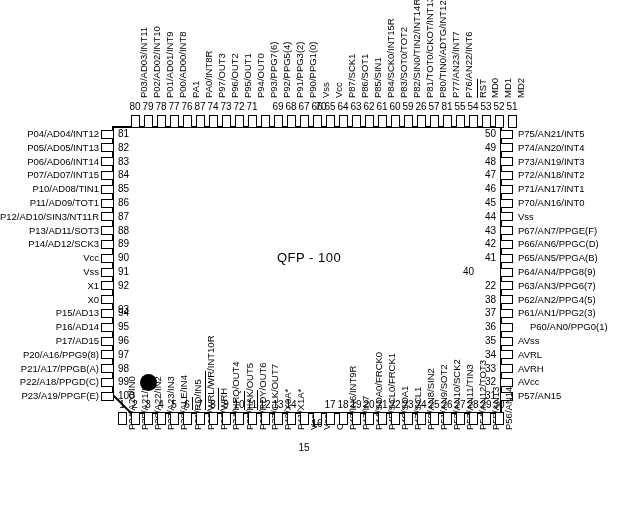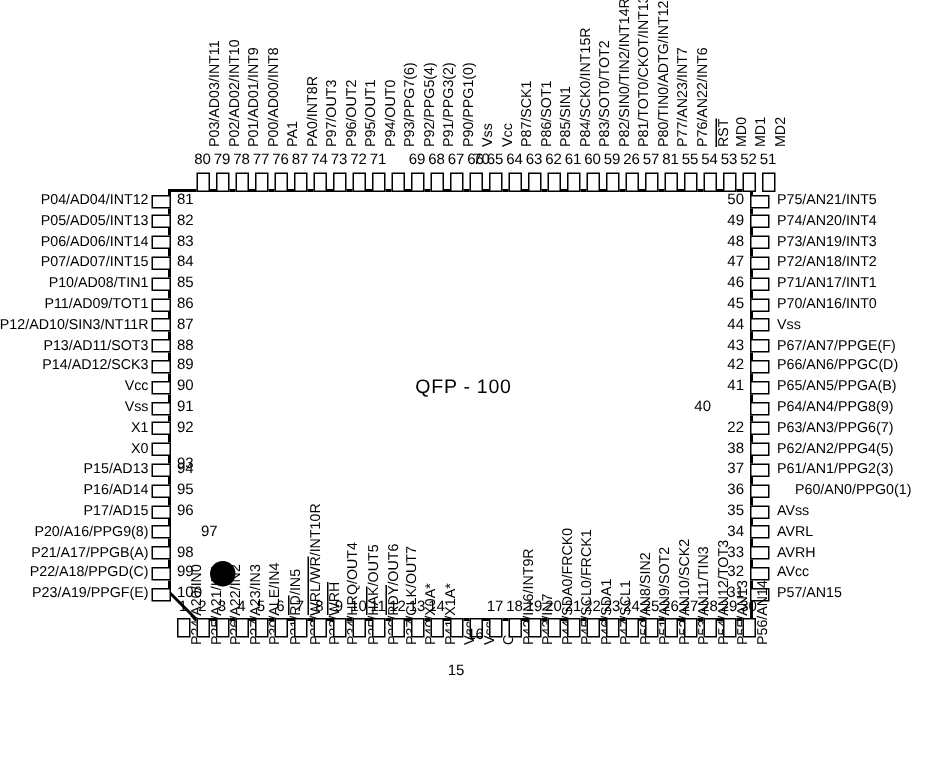--- a/index.html
+++ b/index.html
@@ -157,21 +157,21 @@
       <div class="pad h" style="left: 101px; top: 308.9px;"></div>
       <div class="num left" style="left: 118px; top: 308.4px;">94</div>
       <div class="lbl l" style="right: 519px; top: 308.4px;">P15/AD13</div>
       <div class="pad h" style="left: 101px; top: 322.7px;"></div>
       <div class="num left" style="left: 118px; top: 322.2px;">95</div>
       <div class="lbl l" style="right: 519px; top: 322.2px;">P16/AD14</div>
       <div class="pad h" style="left: 101px; top: 336.5px;"></div>
       <div class="num left" style="left: 118px; top: 336px;">96</div>
       <div class="lbl l" style="right: 519px; top: 336px;">P17/AD15</div>
       <div class="pad h" style="left: 101px; top: 350.3px;"></div>
-      <div class="num left" style="left: 118px; top: 349.8px; margin-left: 16px;">97</div>
+      <div class="num left" style="left: 118px; top: 349.8px;">97</div>
       <div class="lbl l" style="right: 519px; top: 349.8px;">P20/A16/PPG9(8)</div>
       <div class="pad h" style="left: 101px; top: 364.1px;"></div>
       <div class="num left" style="left: 118px; top: 363.6px;">98</div>
       <div class="lbl l" style="right: 519px; top: 363.6px;">P21/A17/PPGB(A)</div>
       <div class="pad h" style="left: 101px; top: 377.9px;"></div>
       <div class="num left" style="left: 118px; top: 377.4px;">99</div>
       <div class="lbl l" style="right: 519px; top: 377.4px;">P22/A18/PPGD(C)</div>
       <div class="pad h" style="left: 101px; top: 391.7px;"></div>
       <div class="num left" style="left: 118px; top: 391.2px;">100</div>
       <div class="lbl l" style="right: 519px; top: 391.2px;">P23/A19/PPGF(E)</div>

